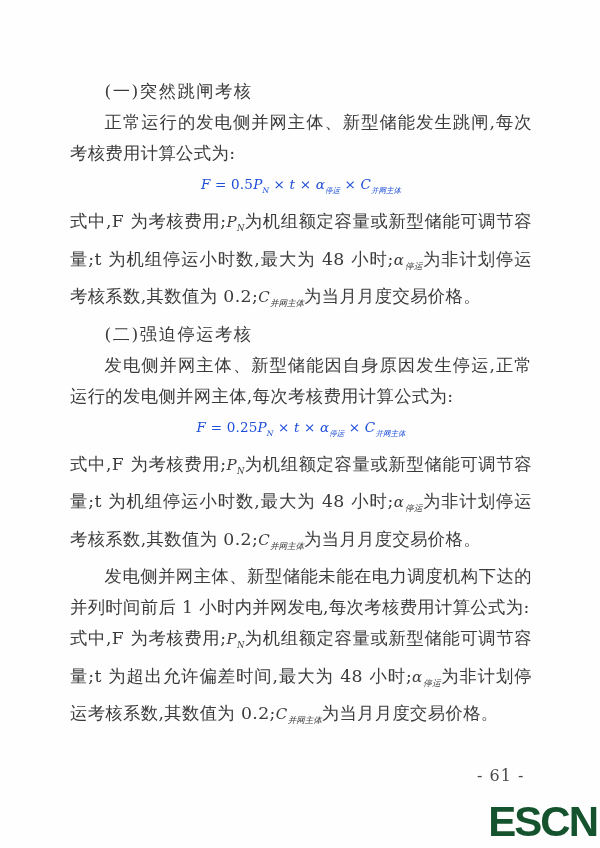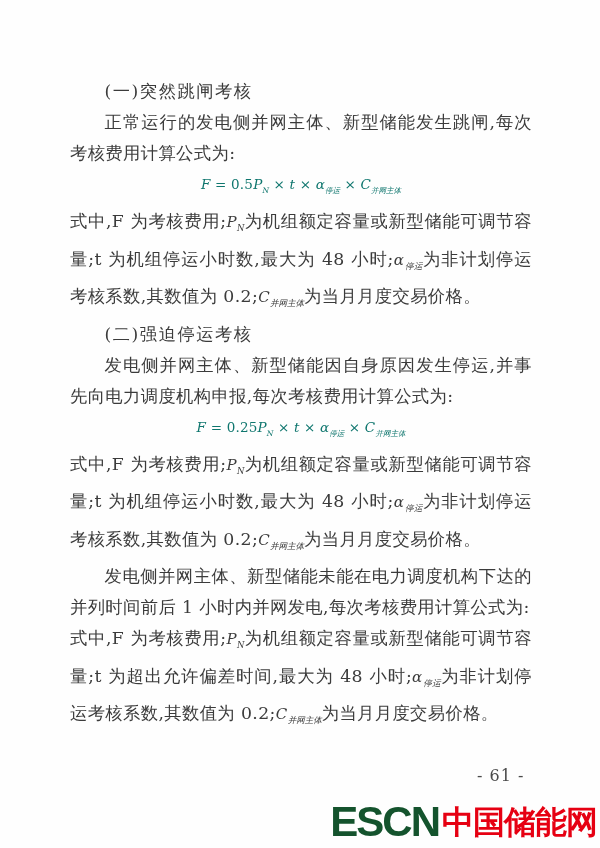--- a/index.html
+++ b/index.html
@@ -30,21 +30,21 @@
     text-align: left;
     letter-spacing: 1.5px;
   }
   .para { text-indent: 2em; }
   .expl { text-indent: 0; }
   .formula {
     text-align: center;
     text-indent: 0;
     font-size: 13.5px;
     letter-spacing: 0.2px;
-    color: #0f766e;
+    color: #1d4ed8;
   }
   .formula .var { font-style: italic; font-family: "DejaVu Serif", serif; }
   .formula .sub {
     font-size: 7.5px;
     vertical-align: -4px;
     letter-spacing: 0;
     font-style: italic;
   }
   .expl .var {
     font-style: italic;
@@ -96,32 +96,31 @@
 
     <div class="section">
       <p class="heading">(一)突然跳闸考核</p>
       <p class="para">正常运行的发电侧并网主体、新型储能发生跳闸,每次考核费用计算公式为:</p>
       <p class="formula"><span class="var">F</span><span> = 0.5</span><span class="var">P</span><span class="sub">N</span><span> × </span><span class="var">t</span><span> × </span><span class="var">α</span><span class="sub">停运</span><span> × </span><span class="var">C</span><span class="sub">并网主体</span></p>
       <p class="expl"><span>式中,F 为考核费用;</span><span class="var">P</span><span class="sub">N</span><span>为机组额定容量或新型储能可调节容量;t 为机组停运小时数,最大为 48 小时;</span><span class="var">α</span><span class="sub">停运</span><span>为非计划停运考核系数,其数值为 0.2;</span><span class="var">C</span><span class="sub">并网主体</span><span>为当月月度交易价格。</span></p>
     </div>
 
     <div class="section">
       <p class="heading">(二)强迫停运考核</p>
-      <p class="para">发电侧并网主体、新型储能因自身原因发生停运,并事先向电力调度机构申报,每次考核费用计算公式为:</p>
+      <p class="para">发电侧并网主体、新型储能因自身原因发生停运,正常运行的发电侧并网主体,每次考核费用计算公式为:</p>
       <p class="formula"><span class="var">F</span><span> = 0.25</span><span class="var">P</span><span class="sub">N</span><span> × </span><span class="var">t</span><span> × </span><span class="var">α</span><span class="sub">停运</span><span> × </span><span class="var">C</span><span class="sub">并网主体</span></p>
       <p class="expl"><span>式中,F 为考核费用;</span><span class="var">P</span><span class="sub">N</span><span>为机组额定容量或新型储能可调节容量;t 为机组停运小时数,最大为 48 小时;</span><span class="var">α</span><span class="sub">停运</span><span>为非计划停运考核系数,其数值为 0.2;</span><span class="var">C</span><span class="sub">并网主体</span><span>为当月月度交易价格。</span></p>
     </div>
 
     <div class="section">
       <p class="para">发电侧并网主体、新型储能未能在电力调度机构下达的并列时间前后 1 小时内并网发电,每次考核费用计算公式为:</p>
       <p class="expl"><span>式中,F 为考核费用;</span><span class="var">P</span><span class="sub">N</span><span>为机组额定容量或新型储能可调节容量;t 为超出允许偏差时间,最大为 48 小时;</span><span class="var">α</span><span class="sub">停运</span><span>为非计划停运考核系数,其数值为 0.2;</span><span class="var">C</span><span class="sub">并网主体</span><span>为当月月度交易价格。</span></p>
     </div>
 
 
   </div>
 
   <div class="page-number">- 61 -</div>
 
   <div class="footer-logo">
     <span class="logo-escn" style="color: #14532d;">ESCN</span>
-    <span class="logo-cn" style="color: rgb(230, 0, 18);">中国储能网</span>
   </div>
 </div>
 
 </body></html>

